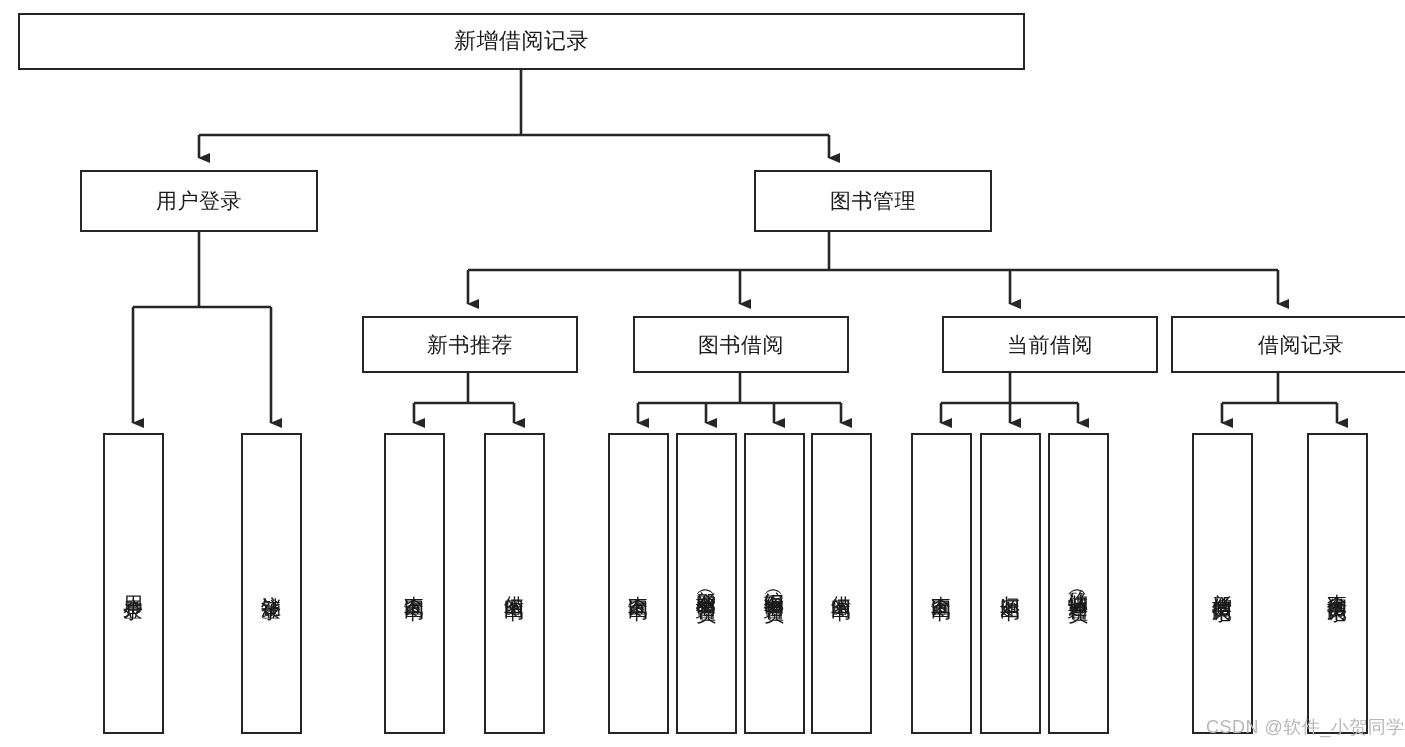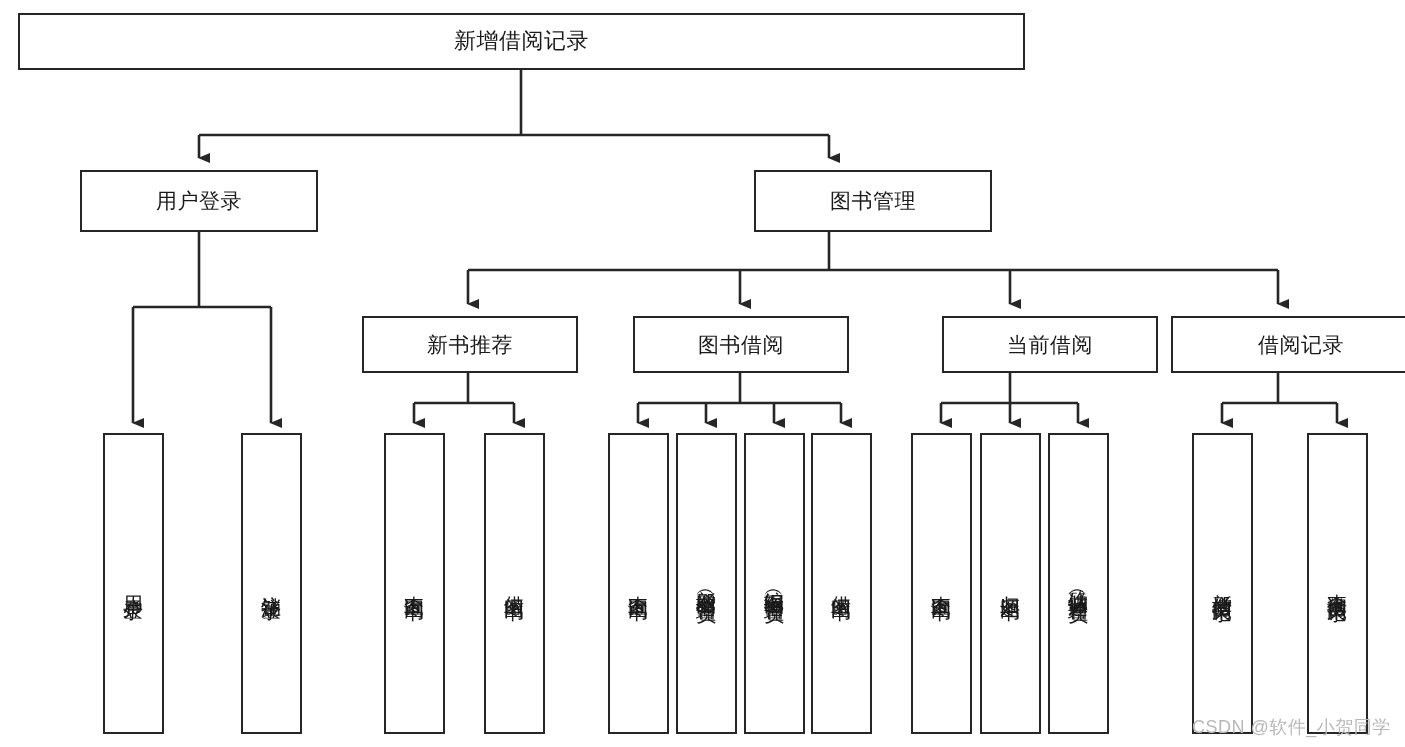--- a/index.html
+++ b/index.html
@@ -64,20 +64,21 @@
     white-space: nowrap;
     max-height: 96%;
   }
   .watermark {
     position: absolute;
     font-size: 18px;
     color: #b8b8b8;
     white-space: nowrap;
     user-select: none;
     letter-spacing: 0.5px;
+    padding-left: 14px;
   }
 </style>
 </head>
 <body>
 
 <div id="diagram-root">
 
   <svg id="edges-layer" viewBox="0 0 1405 747" xmlns="http://www.w3.org/2000/svg">
     <defs>
       <marker id="arrowhead" viewBox="0 0 10 12" refX="5" refY="11" markerWidth="10" markerHeight="12" orient="auto-start-reverse" markerUnits="userSpaceOnUse">

